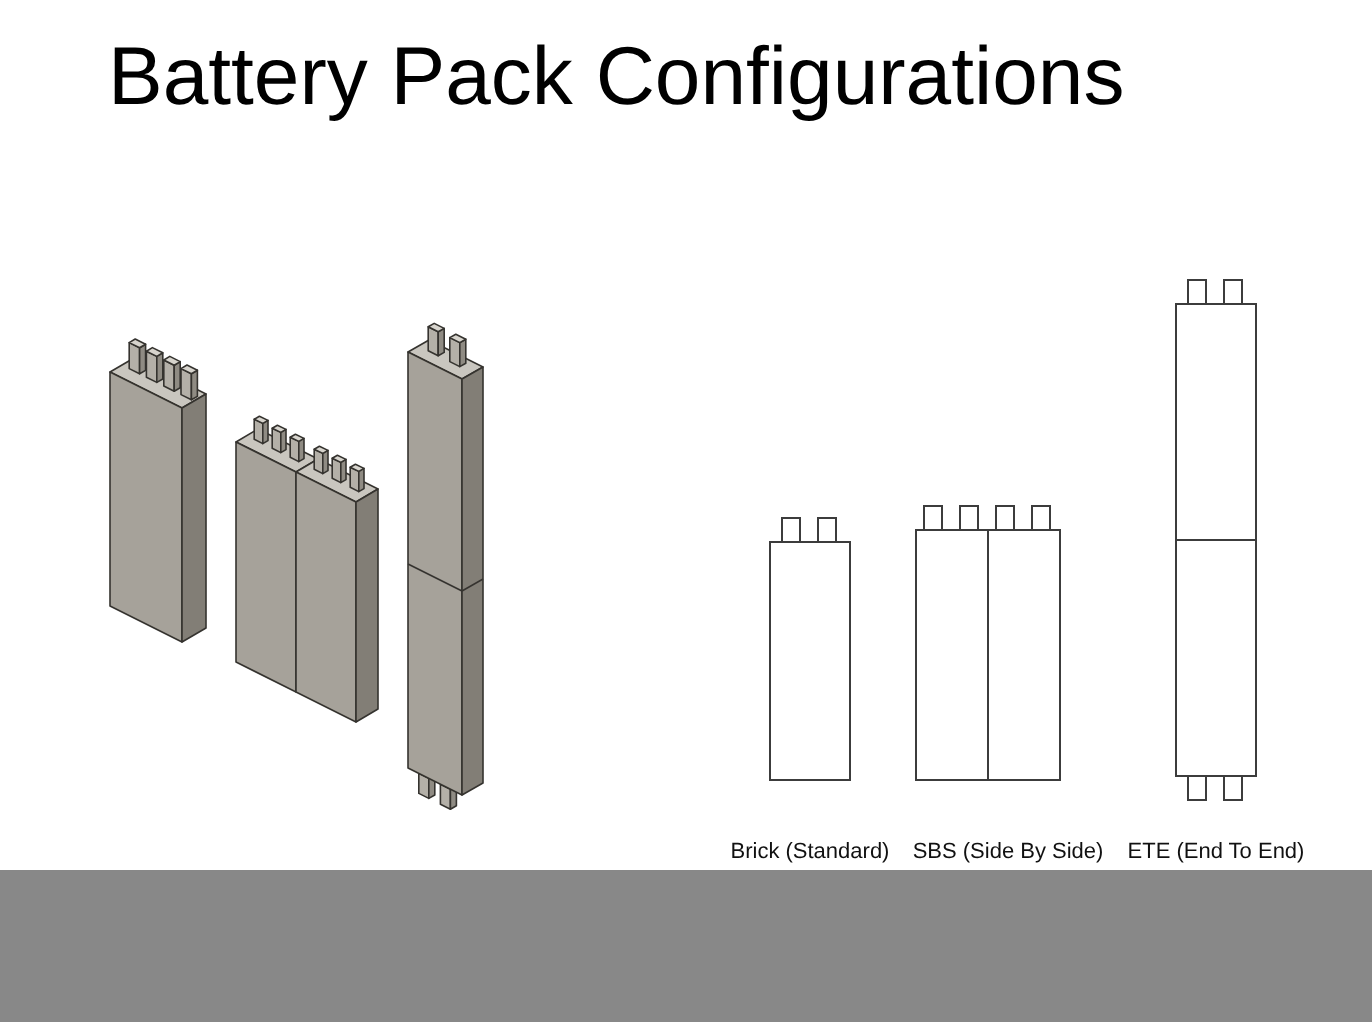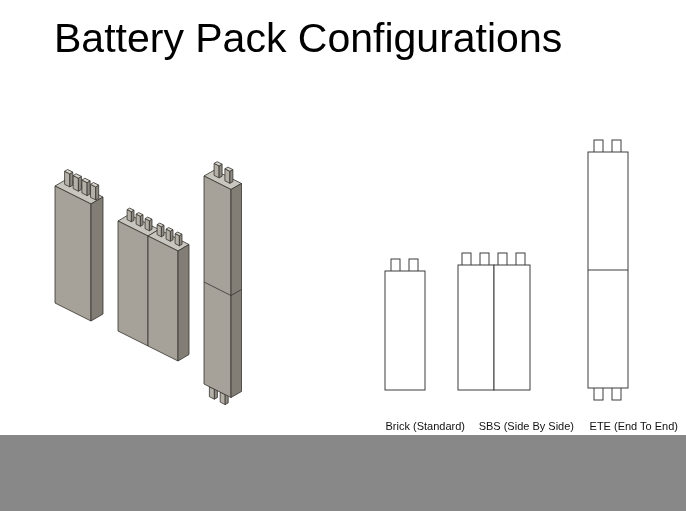--- a/index.html
+++ b/index.html
@@ -20,21 +20,21 @@
     line-height: 1.1;
     font-weight: 400;
     color: var(--title-text, #000000);
     white-space: nowrap;
   }
   .fig-label {
     position: absolute;
     top: 420px;
     font-size: 11px;
     color: var(--label-text, #111111);
-    text-align: right;
+    text-align: center;
   }
   .fig-label.brick { left: 345px; width: 120px; }
   .fig-label.sbs   { left: 434px; width: 140px; }
   .fig-label.ete   { left: 538px; width: 140px; }
   svg.canvas { position: absolute; left: 0; top: 0; }
 
   
   .f-front { fill: var(--iso-front, #a6a29a); }
   .f-side  { fill: var(--iso-side,  #827e76); }
   .f-top   { fill: var(--iso-top,   #c9c6bf); }

